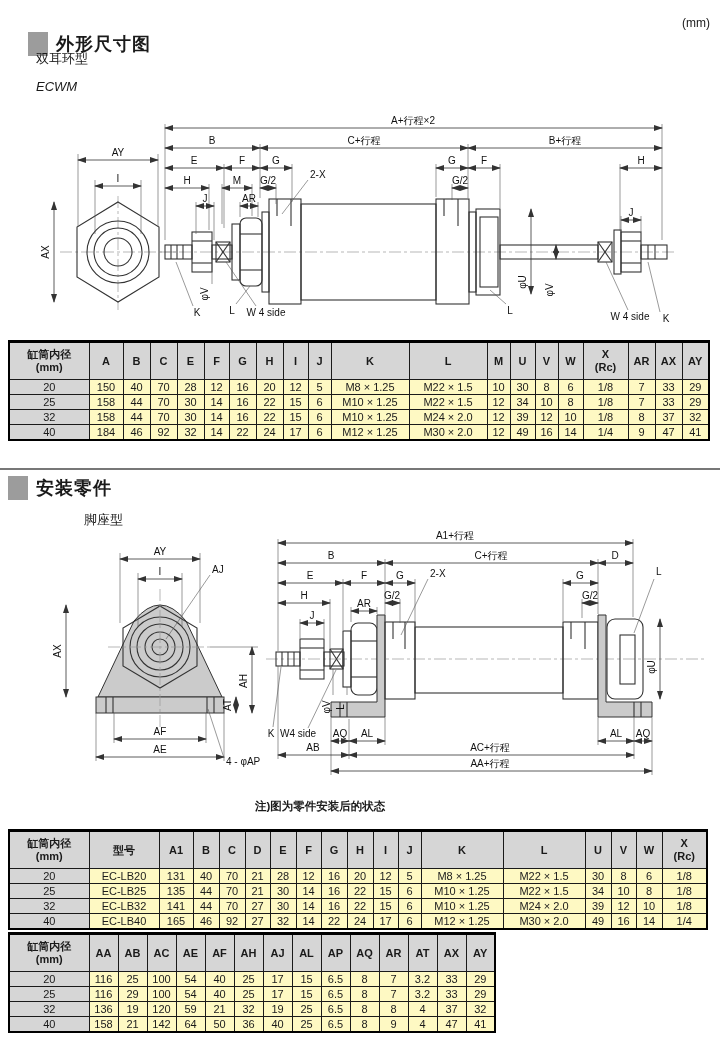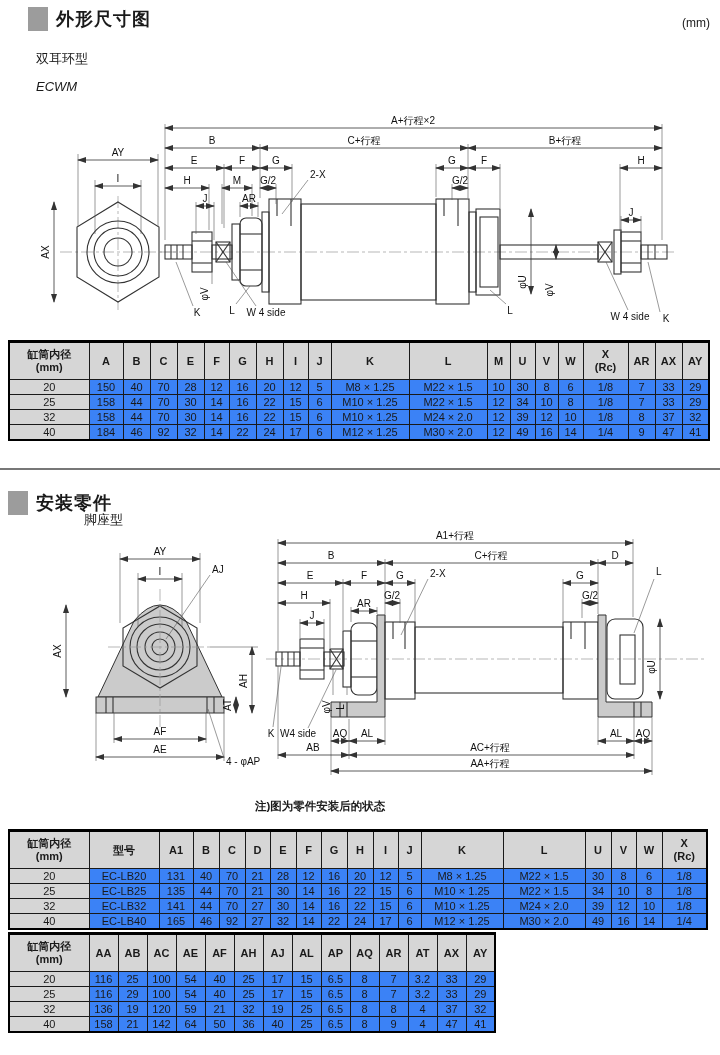--- a/index.html
+++ b/index.html
@@ -9,39 +9,39 @@
   }
   .abs{position:absolute;}
   .sec-head{display:flex;align-items:center;left:8px;right:8px;}
   .sec-marker{width:20px;height:24px;background:#9c9c9c;flex:0 0 auto;}
   .sec-title{font-size:18px;font-weight:bold;margin-left:8px;letter-spacing:1px;}
   .unit{position:absolute;top:16px;right:10px;font-size:12px;}
   .subtitle{font-size:13px;left:36px;}
   .model{font-size:13px;left:36px;}
   .rule{left:0;right:0;height:2px;background:#777;}
   .note{font-size:11.5px;font-weight:bold;}
-  table{border-collapse:collapse;table-layout:fixed;border:2px solid #000;border-top:3px solid #000;background:#3b82f6;}
+  table{border-collapse:collapse;table-layout:fixed;border:2px solid #000;border-top:3px solid #000;background:#fef9c3;}
   th,td{border:1px solid #1a1a1a;font-size:11px;text-align:center;vertical-align:middle;padding:0 1px;line-height:1.15;overflow:hidden;}
   th{background:#d6d6d6;white-space:pre-line;height:36px;font-weight:bold;}
   td{height:14px;}
   td.rowhead{background:#d6d6d6;}
   
   svg text{font-size:10px;fill:#111;}
   .part{stroke:#333;fill:none;stroke-width:1.1;}
   .partf{stroke:#333;fill:#cbcbcb;stroke-width:1;}
   .ext{stroke:#555;stroke-width:0.6;fill:none;}
   .dline{stroke:#333;stroke-width:0.8;fill:none;}
   .cl{stroke:#999;stroke-width:0.7;fill:none;stroke-dasharray:12 3 3 3;}
   .lbl{text-anchor:middle;}
   .lbls{text-anchor:start;}
 </style>
 </head>
 <body>
 
-<div class="abs sec-head" style="top:7px;padding-left:20px;">
+<div class="abs sec-head" style="top:32px;padding-left:20px;">
   <div class="sec-marker"></div>
   <div class="sec-title">外形尺寸图</div>
 </div>
 <div class="unit">(mm)</div>
 <div class="abs subtitle" style="top:50px;">双耳环型</div>
 <div class="abs model" style="top:79px;font-style:italic;">ECWM</div>
 
 <svg class="abs" style="top:104px;left:0;" width="720" height="232" viewBox="0 0 720 232">
   <defs>
     <marker id="a1" orient="auto-start-reverse" markerWidth="9" markerHeight="8" refX="8" refY="3" markerUnits="userSpaceOnUse">
@@ -326,21 +326,21 @@
         <td>14</td>
         <td>1/4</td>
         <td>9</td>
         <td>47</td>
         <td>41</td>
       </tr>
     </tbody>
   </table>
 
 <div class="abs rule" style="top:468px;"></div>
-<div class="abs sec-head" style="top:491px;align-items:flex-end;">
+<div class="abs sec-head" style="top:476px;align-items:flex-end;">
   <div class="sec-marker"></div>
   <div class="sec-title">安装零件</div>
 </div>
 <div class="abs subtitle" style="top:511px;margin-left:48px;">脚座型</div>
 
 <svg class="abs" style="top:527px;left:0;" width="720" height="268" viewBox="0 0 720 268">
   <defs>
     <marker id="a2" orient="auto-start-reverse" markerWidth="9" markerHeight="8" refX="8" refY="3" markerUnits="userSpaceOnUse">
       <path d="M0,0 L9,3 L0,6 z" fill="#333"></path>
     </marker>

